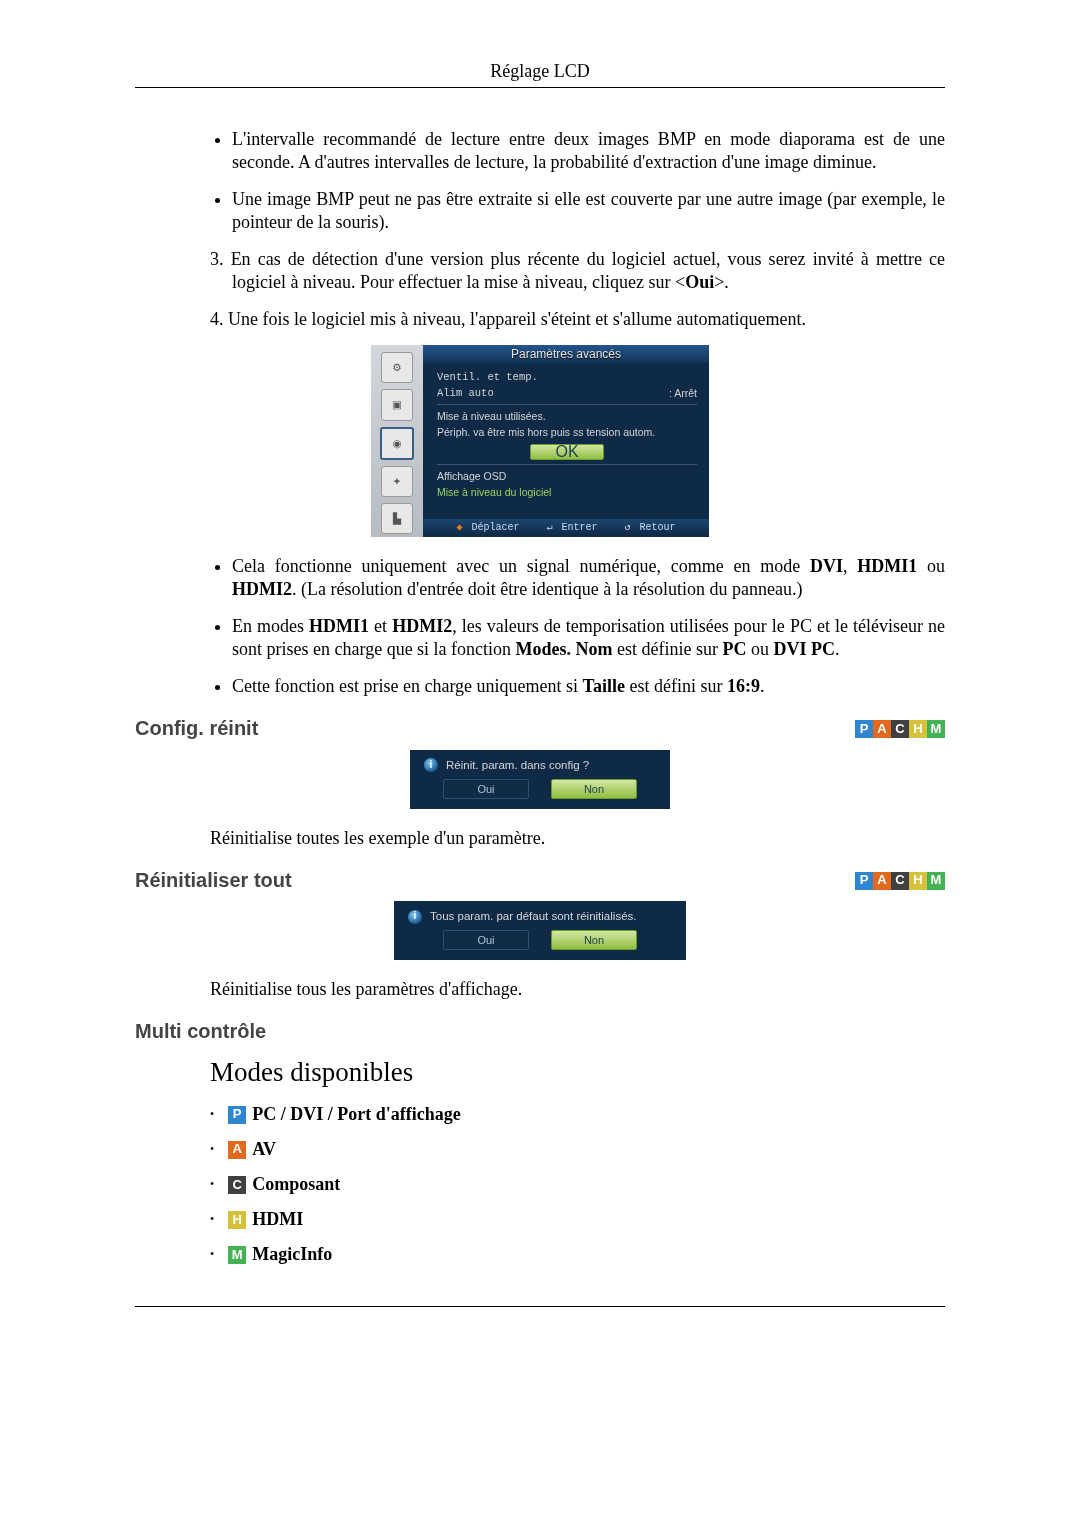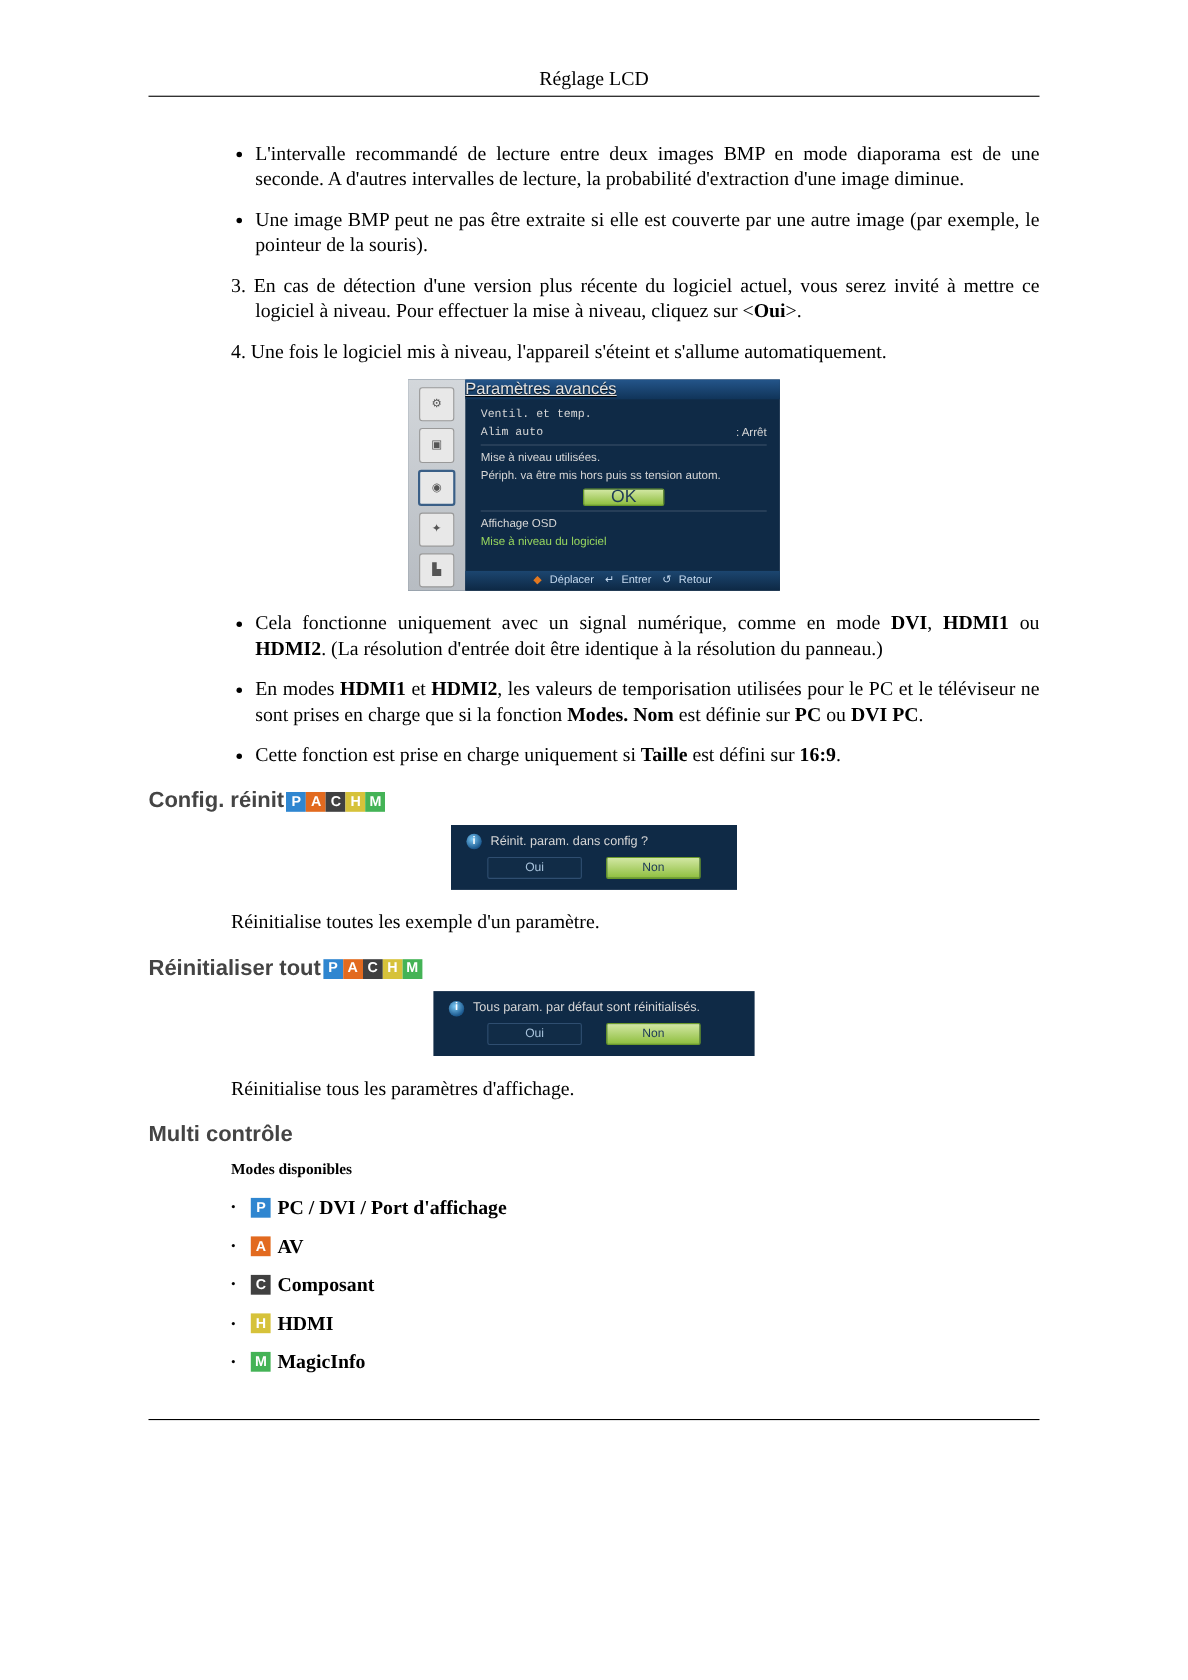--- a/index.html
+++ b/index.html
@@ -37,25 +37,26 @@
   ol.num li { text-align: justify; margin-bottom: 14px; }
   .section-title {
     font-family: Arial, Helvetica, sans-serif;
     font-weight: bold;
     font-size: 20px;
     color: #444;
     margin: 18px 0 8px 0;
     display: flex;
     align-items: center;
     gap: 2px;
+    justify-content: space-between;
   }
   .sub-title {
     font-family: "Times New Roman", Times, serif;
-    font-weight: bold;
-    font-size: 14px;
+    font-weight: normal;
+    font-size: 27px;
     margin: 10px 0 14px 0;
   }
   .note-row { display: flex; align-items: center; gap: 6px; margin: 10px 0 12px 0; }
   .note-icon {
     width: 22px; height: 22px;
     position: relative;
     background: linear-gradient(#cfcfcf,#9a9a9a);
     border: 1px solid #888;
     border-radius: 3px;
     box-sizing: border-box;
@@ -110,41 +111,40 @@
     width: 30px; height: 30px; margin: 3px 0;
     border: 1px solid #999; border-radius: 3px;
     background: #e8e8e8;
     display: flex; align-items: center; justify-content: center;
     color: #555;
   }
   .osd1 .sicon.sel { border: 2px solid #3a5f87; }
   .osd1 .panel { position: absolute; left: 52px; right: 0; top: 0; bottom: 0; }
   .osd1 .titlebar {
     height: 18px; background: linear-gradient(#24558a,#103459);
-    color: #e5e5e5; text-align: left; font-size: 15px; line-height: 18px;
+    color: #e5e5e5; text-align: center; font-size: 12px; line-height: 18px;
     text-shadow: 0 1px 1px #000;
-    text-decoration: underline;
   }
   .osd1 .panel-body { padding: 6px 12px 0 14px; font-size: 10.5px; }
   .osd1 .row { display: flex; align-items: center; height: 16px; }
   .osd1 .row .lab { flex: 1; font-family: Liberation Mono, monospace; }
   .osd1 hr { border: none; border-top: 1px solid rgba(255,255,255,0.2); margin: 3px 0; }
   .osd1 .okbtn {
     width: 72px; height: 14px; margin: 4px auto;
     text-align: center; color: #1e3a56;
     font-size: 16px; line-height: 14px;
     background: linear-gradient(#d2e7a3,#8fbf3f);
     border: 1px solid #6a9a2a; border-radius: 2px;
   }
   .osd1 .hl { color: #97d65e; }
   .osd1 .footerbar {
     position: absolute; left: 0; right: 0; bottom: 0;
     height: 18px; background: linear-gradient(#1c4670,#0d2844);
     display: flex; align-items: center; justify-content: center;
-    gap: 10px; font-size: 10px; color: #c7dbf0;
+    gap: 27px; font-size: 10px; color: #c7dbf0; font-family: Liberation Mono, monospace;
   }
   .osd1 .sym {
     display: inline-block; width: 12px; height: 10px; margin-right: 3px;
     vertical-align: middle;
   }
   .osd1 .sym-arrows { color: #e27820; }
 
   
   .dlg {
     width: 260px; font-family: Arial, sans-serif;

